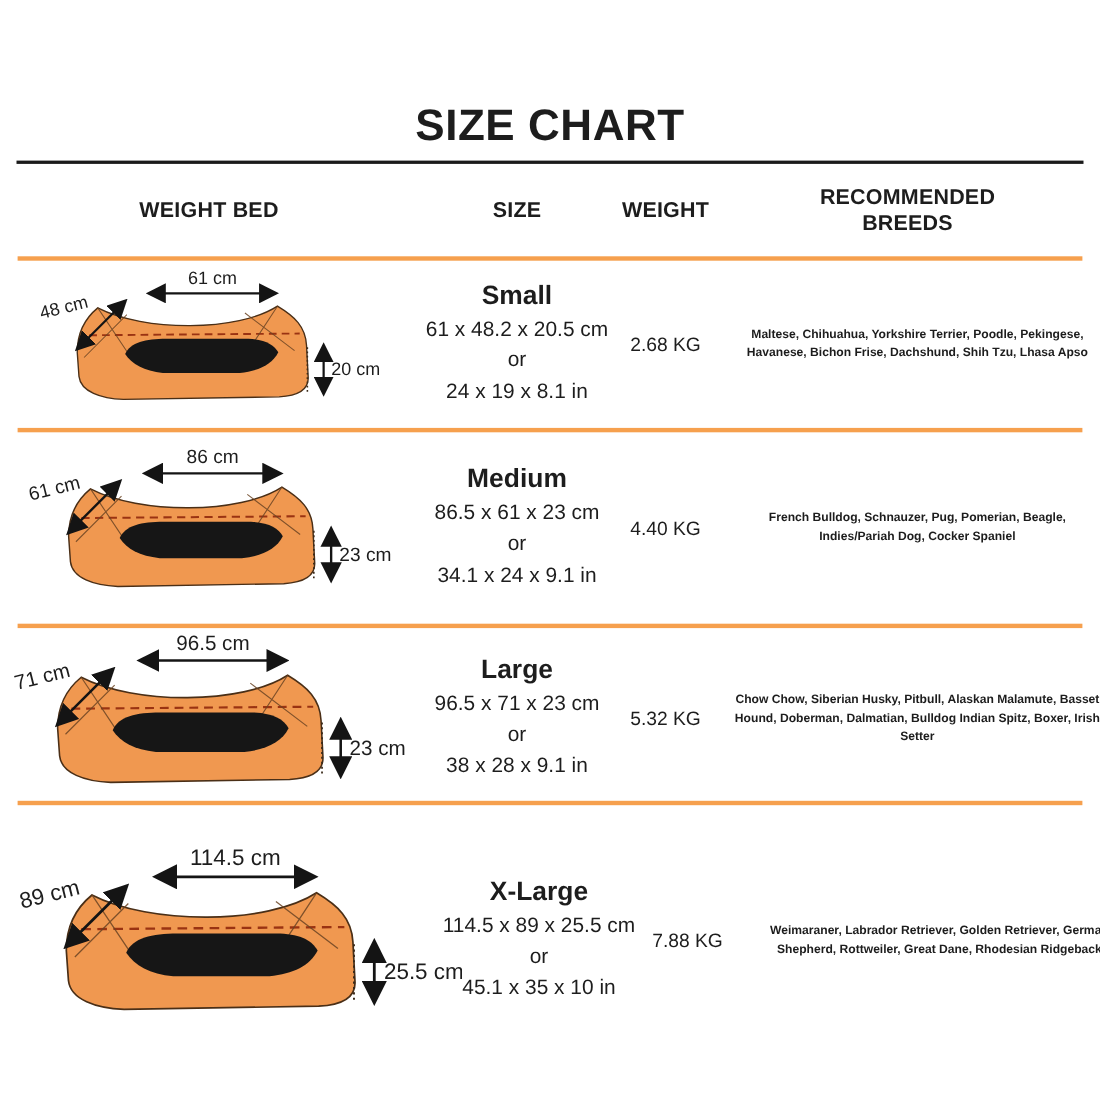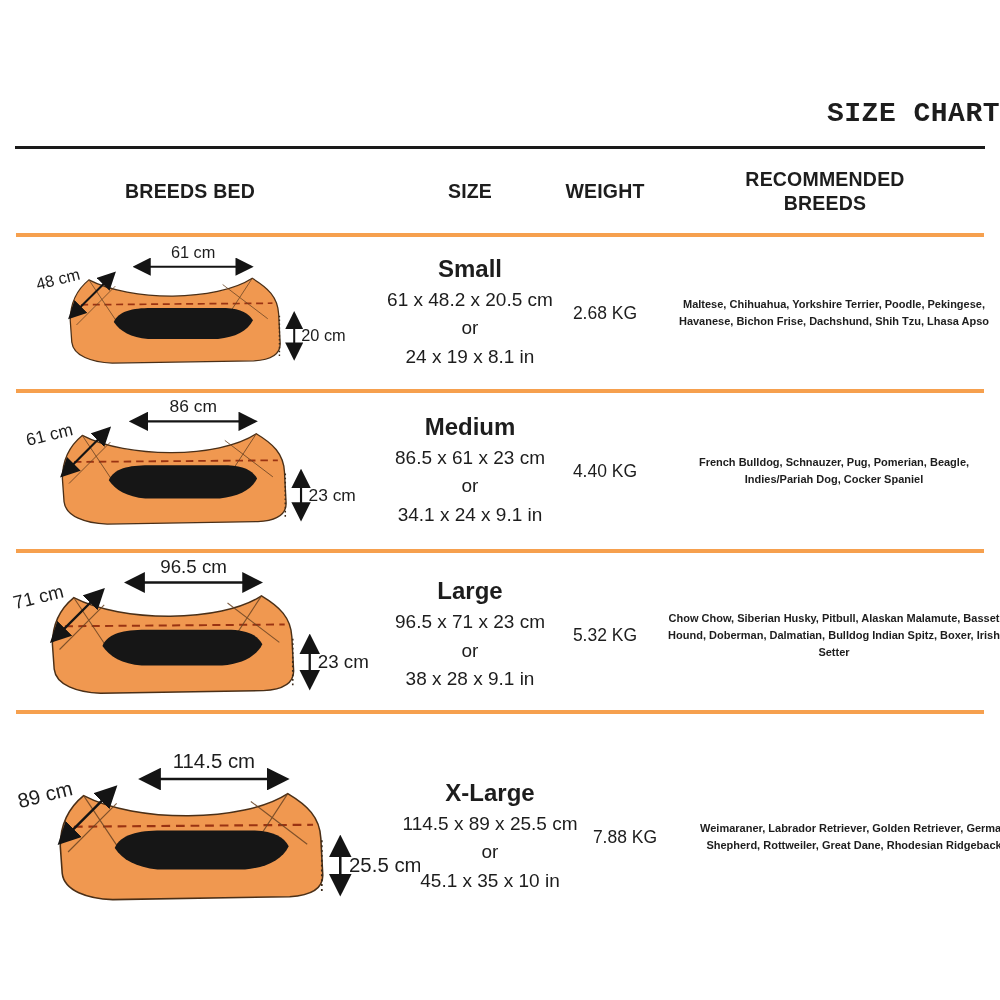--- a/index.html
+++ b/index.html
@@ -16,27 +16,26 @@
   body {
     width: 1000px; height: 1000px;
     background: #ffffff;
     font-family: "Liberation Sans", sans-serif;
     color: var(--text-black);
     overflow: hidden;
   }
   .page { width: 1000px; height: 1000px; padding-top: 90px; }
 
   .title {
-    text-align: right;
-    font-size: 28px;
+    text-align: center;
+    font-size: 40px;
     font-weight: 600;
     letter-spacing: 0.5px;
     line-height: 48px;
     color: var(--text-black);
-    font-family: Liberation Mono, monospace;
   }
   .black-divider {
     height: 3px;
     background: var(--line-black);
     margin: 8px 15px 0 15px;
   }
   .orange-divider {
     height: 4px;
     background: var(--accent-orange);
     margin: 0 16px;
@@ -51,21 +50,21 @@
   .header-row { height: 84px; }
   .header-cell {
     font-weight: 700;
     font-size: 19.5px;
     text-align: center;
     letter-spacing: 0.2px;
   }
   .header-cell.breeds-header { max-width: 180px; line-height: 1.25; }
 
   .row[data-row="0"] { height: 152px; }
-  .row[data-row="1"] { height: 156px; }
+  .row[data-row="1"] { height: 174px; }
   .row[data-row="2"] { height: 157px; }
   .row[data-row="3"] { height: 246px; padding-left: 20px; }
 
   .bed-cell { overflow: visible; }
   .bed-svg { display: block; }
   .row[data-row="0"] .bed-svg { width: 336px; }
   .row[data-row="1"] .bed-svg { width: 358px; }
   .row[data-row="2"] .bed-svg { width: 386px; }
   .row[data-row="3"] .bed-svg { width: 420px; }
 
@@ -103,21 +102,21 @@
     </marker>
   </defs>
 </svg>
 
 <div class="page">
 
   <div class="title">SIZE CHART</div>
   <div class="black-divider"></div>
 
   <div class="grid-row header-row">
-    <div class="header-cell">BREEDS BED</div>
+    <div class="header-cell">WEIGHT BED</div>
     <div class="header-cell">SIZE</div>
     <div class="header-cell">WEIGHT</div>
     <div class="header-cell breeds-header">RECOMMENDED BREEDS</div>
   </div>
   <div class="orange-divider"></div>
 
   <div id="rows">
   <div class="grid-row row" data-row="0">
     <div class="bed-cell">
       <svg class="bed-svg" viewBox="0 0 432 185">

